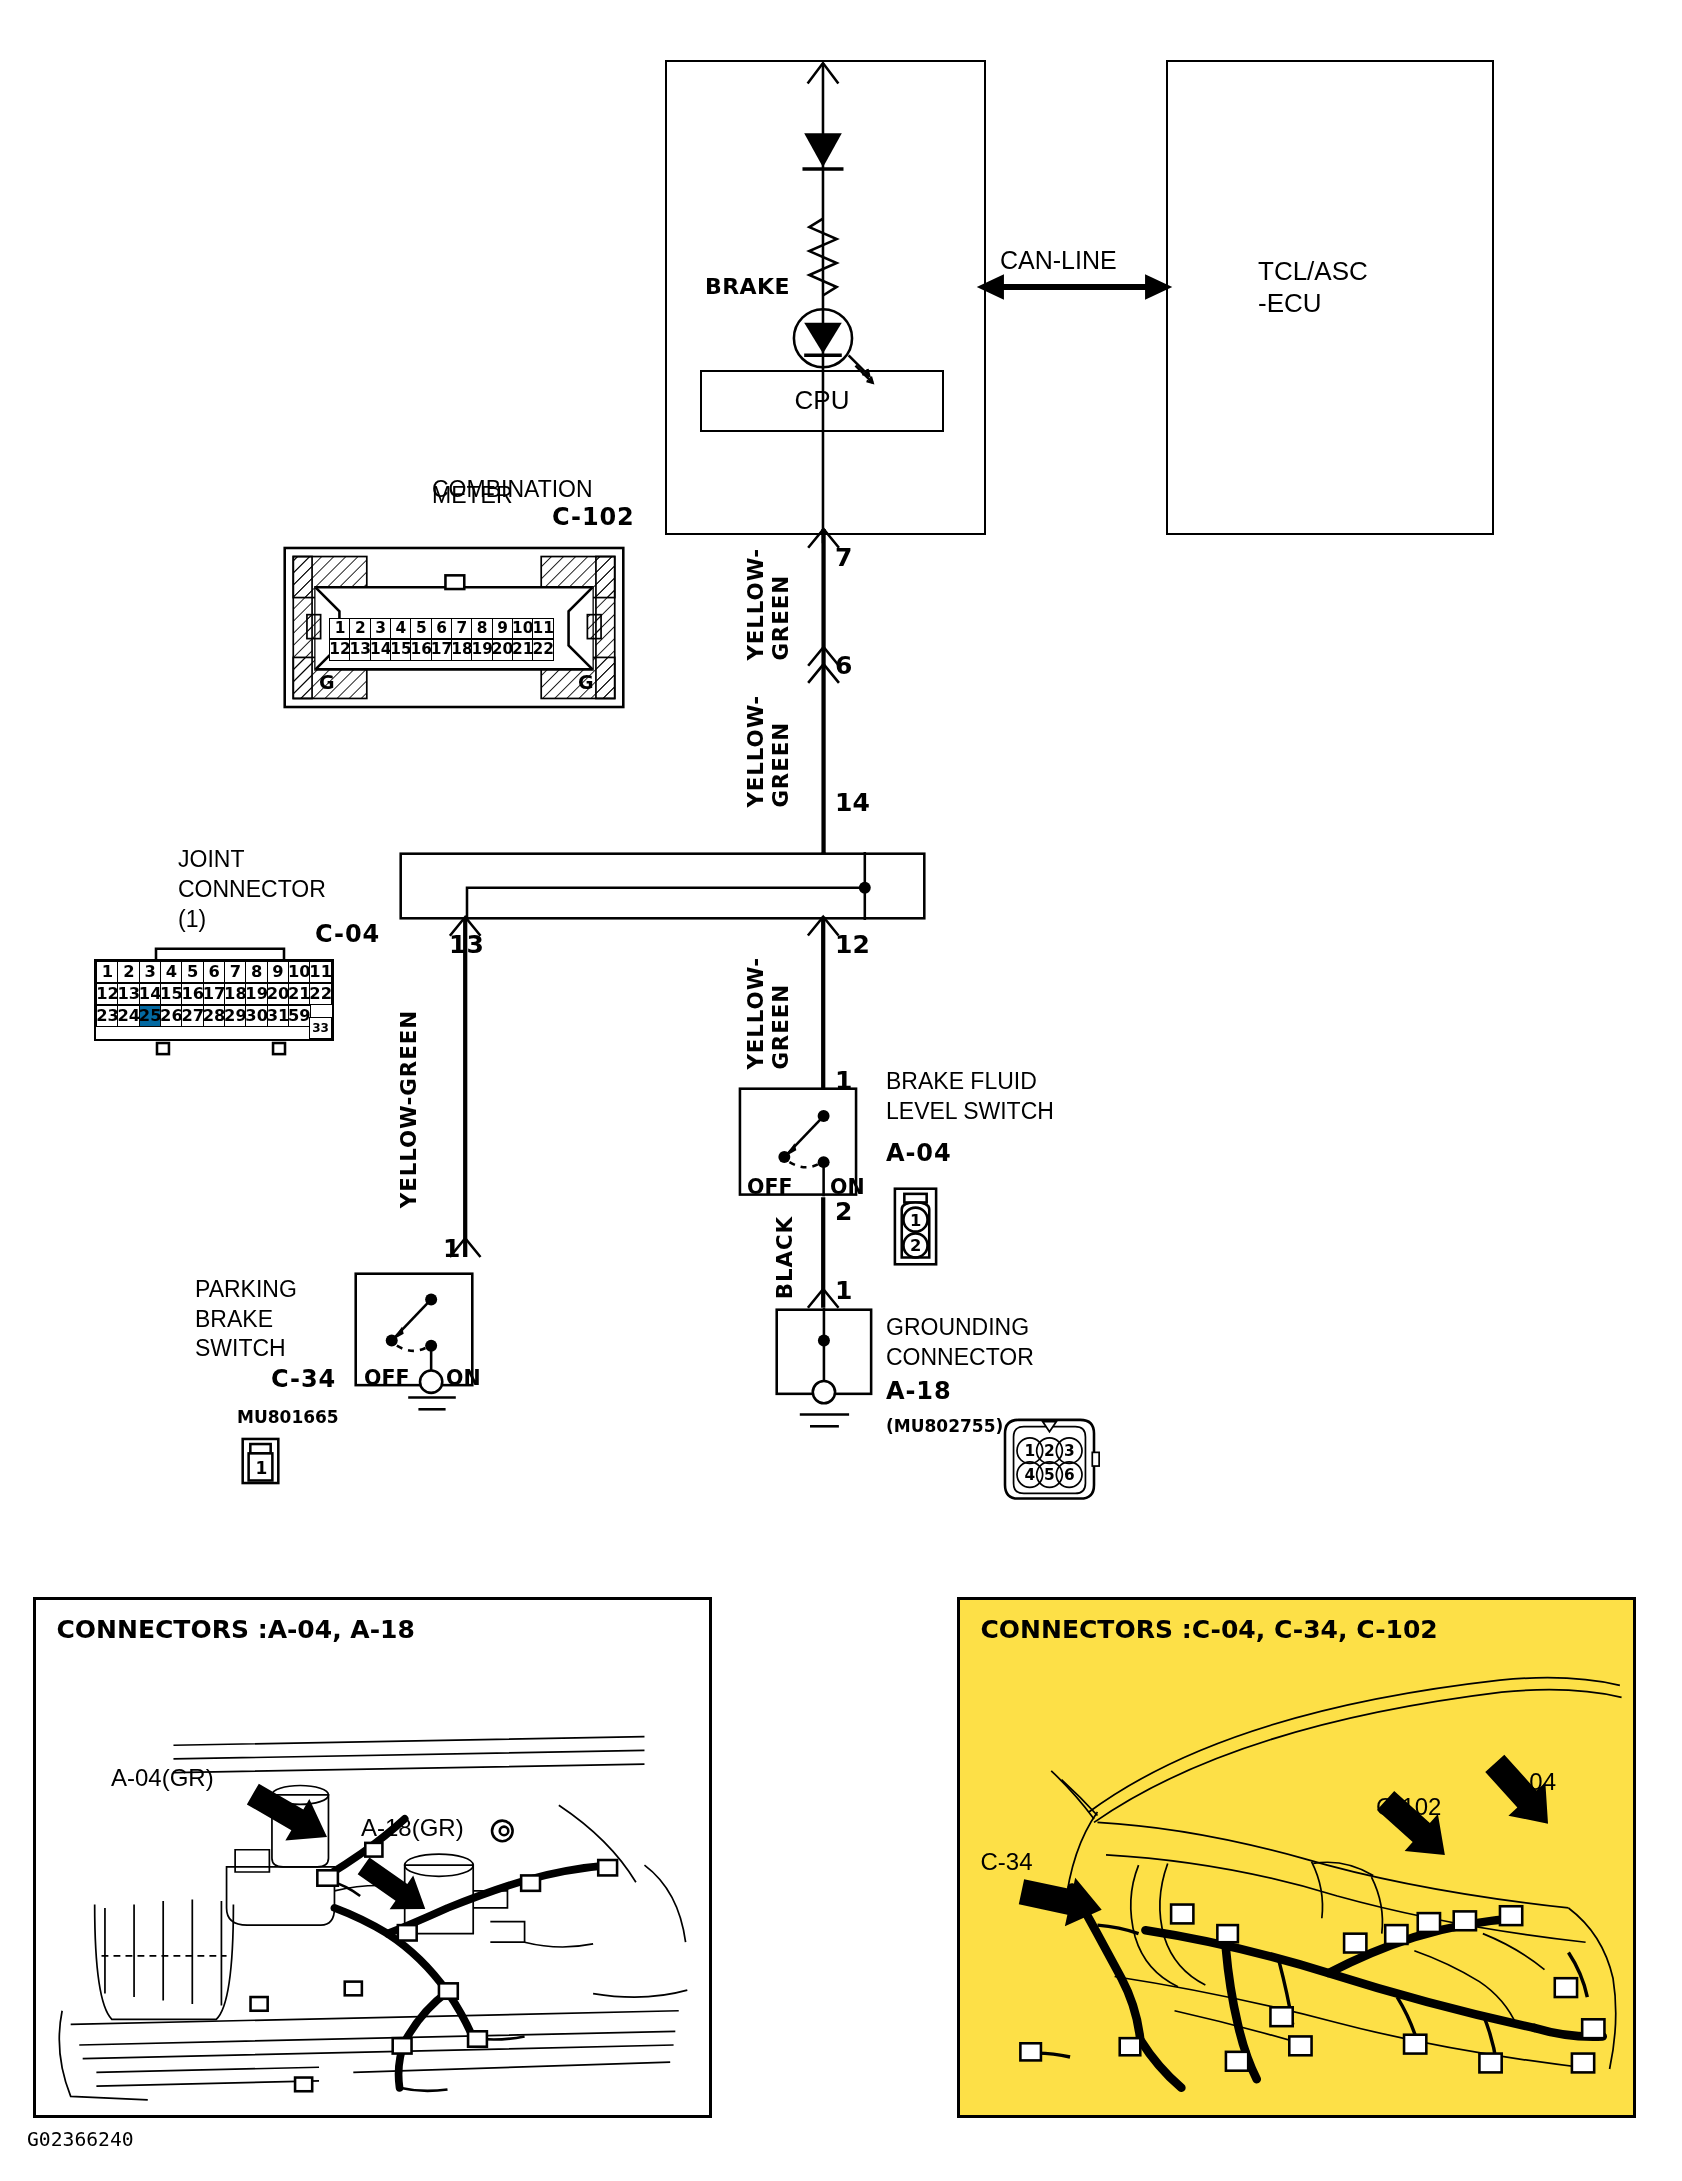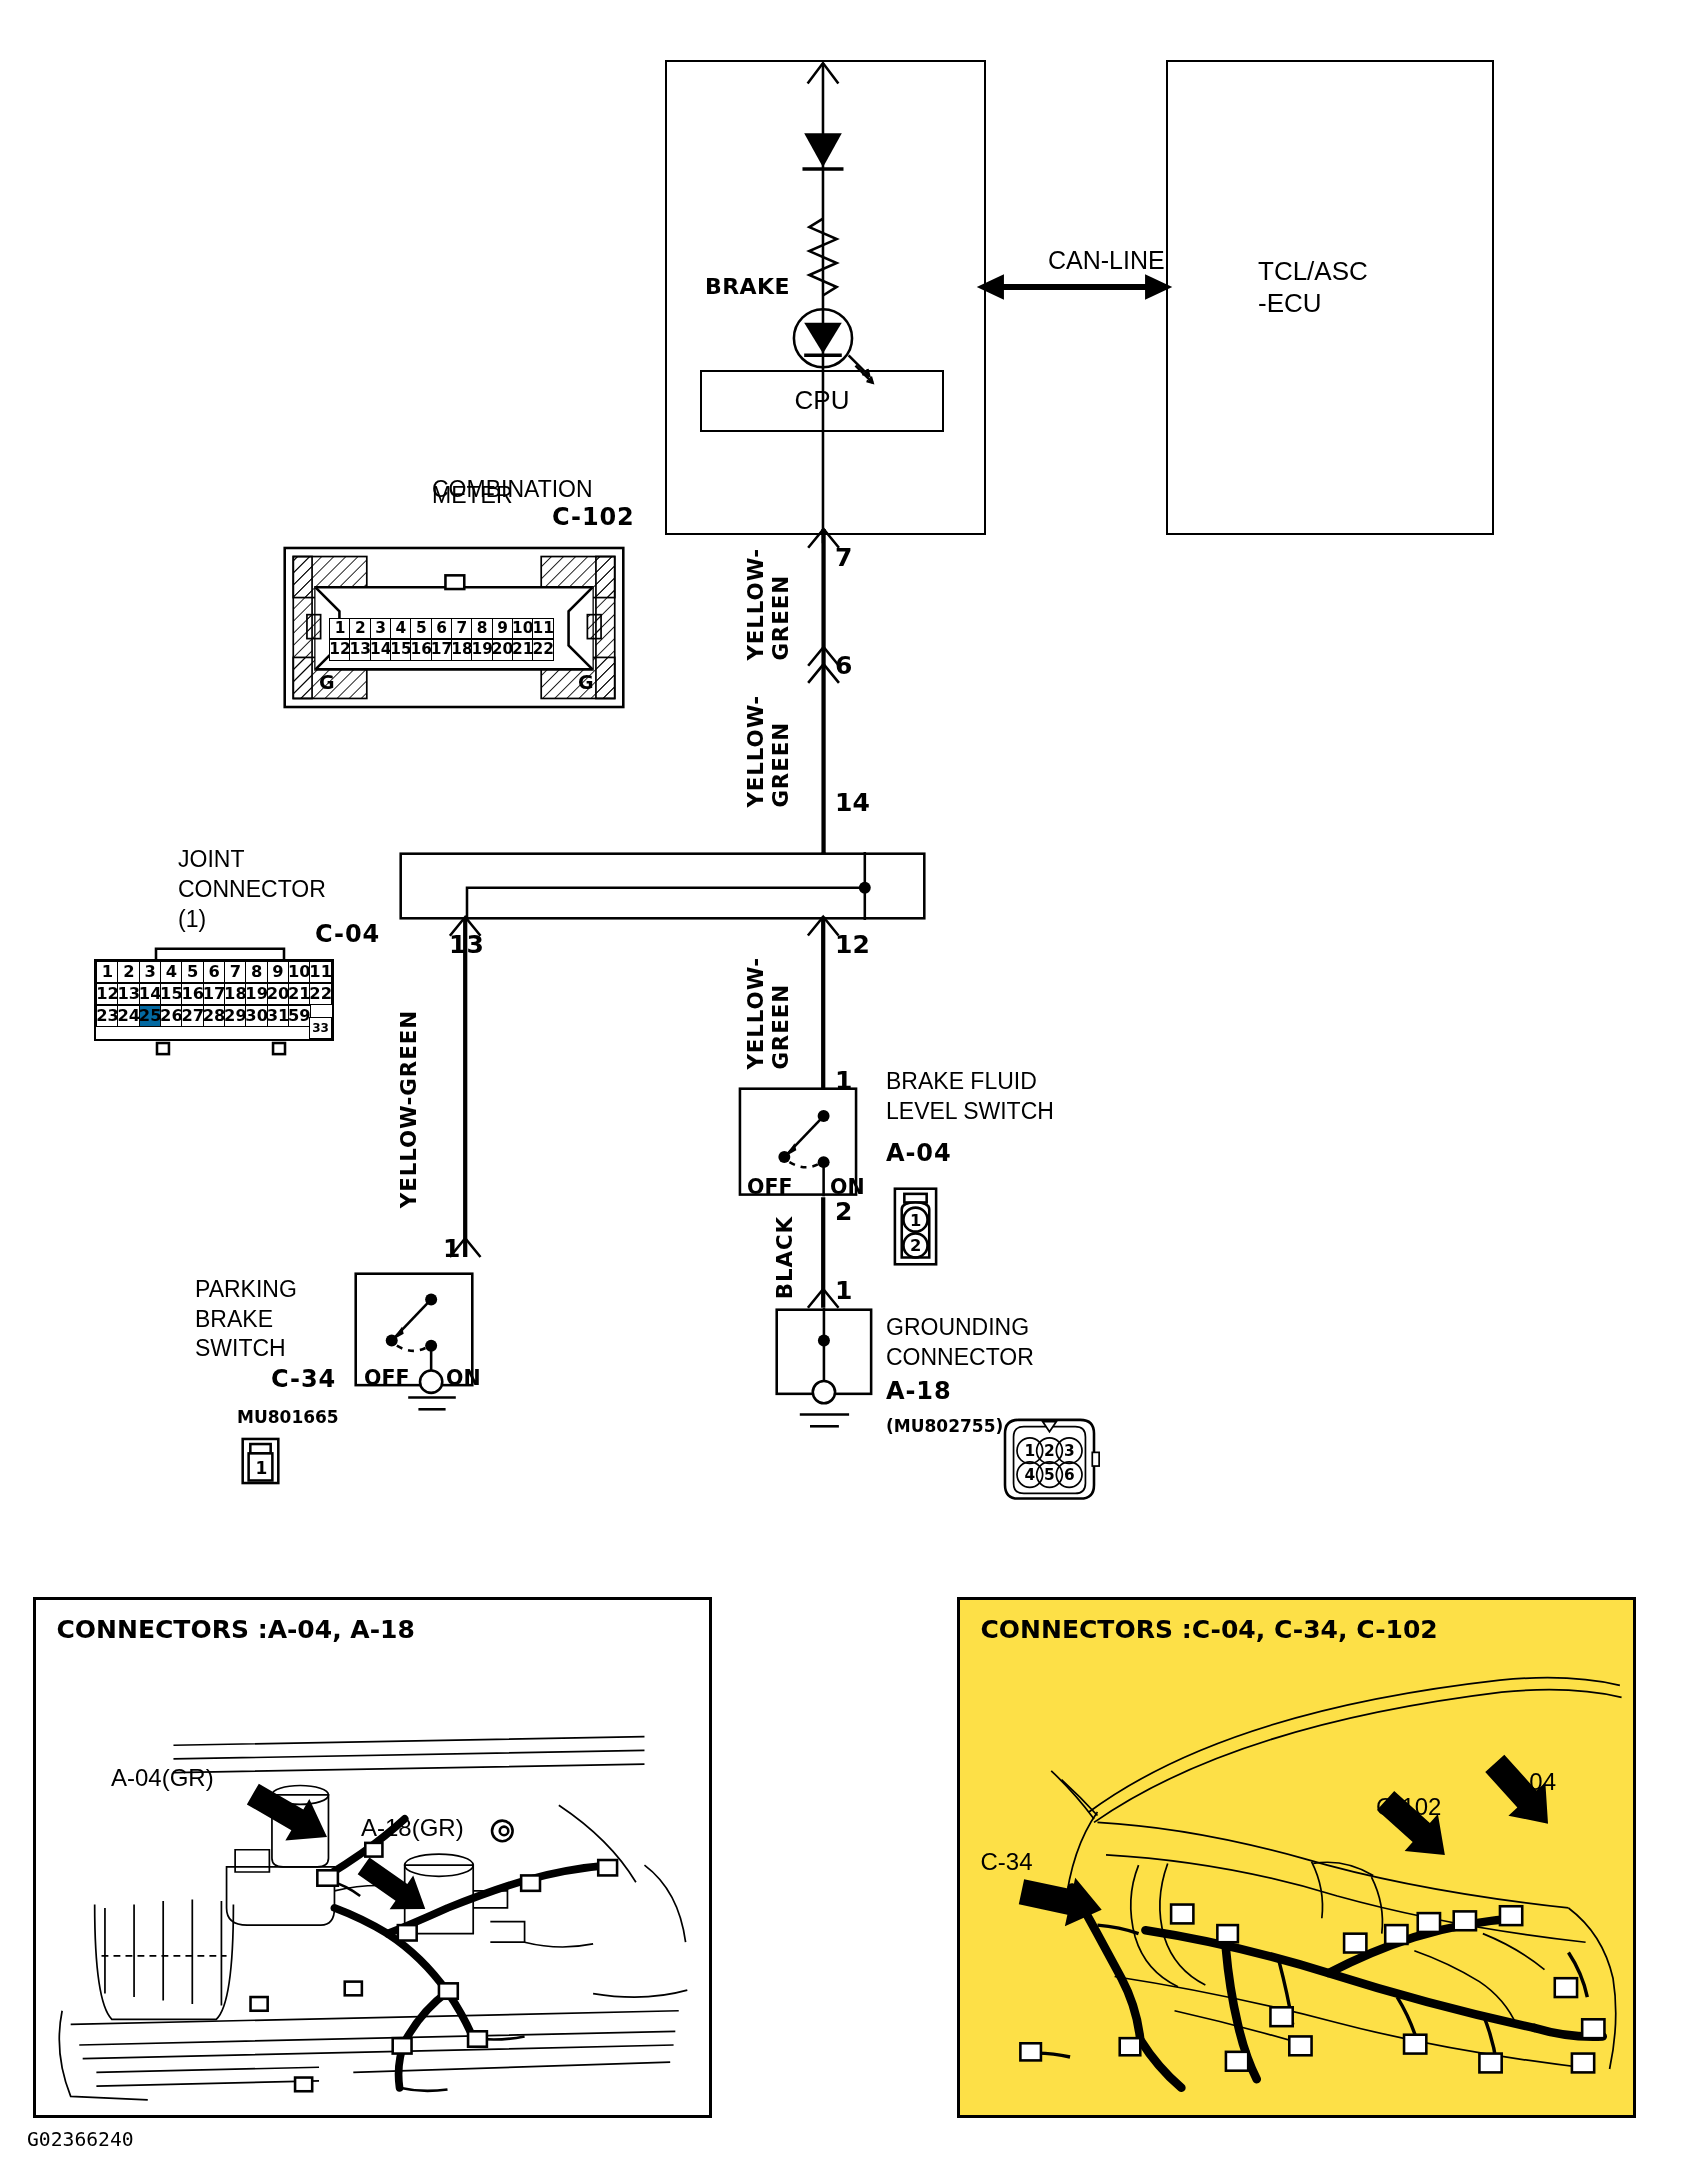--- a/index.html
+++ b/index.html
@@ -334,21 +334,21 @@
     <div class="cellnum" style="position: absolute; left: 26.5px; top: 55px; font-size: 15.4px;">4</div>
     <div class="cellnum" style="position: absolute; left: 46px; top: 55px; font-size: 15.4px;">5</div>
     <div class="cellnum" style="position: absolute; left: 66px; top: 55px; font-size: 15.4px;">6</div>
   </div>
 
 <svg class="abs" style="left:976px;top:270px;width:197px;height:34px;" viewBox="0 0 230 40">
   <line x1="26" y1="20" x2="204" y2="20" stroke="#000" stroke-width="7"></line>
   <polygon points="0,20 32,5 32,35" fill="#000"></polygon>
   <polygon points="230,20 198,5 198,35" fill="#000"></polygon>
 </svg>
-<div class="abs canline" style="left:1048px;top:246px;">CAN-LINE</div>
+<div class="abs canline" style="left:1000px;top:246px;">CAN-LINE</div>
 
 <div class="abs" style="left:1166px;top:60px;width:324px;height:471px;border:2.6px solid #000;"></div>
 <div class="abs lbl" style="left:1258px;top:257px;font-size:26px;">TCL/ASC</div>
 <div class="abs lbl" style="left:1258px;top:289px;font-size:26px;">-ECU</div>
 
 <div class="abs" style="left:33px;top:1597px;width:673px;height:515px;border:3.4px solid #000;background:#fff;">
   <div class="boxtitle" style="position:absolute;left:20.5px;top:15.4px;">CONNECTORS :A-04, A-18</div>
 
   <svg class="abs" style="left:8.6px;top:51px;width:656px;height:454px;" viewBox="0 0 766 530">
     <g fill="none" stroke="#000" stroke-width="2">

